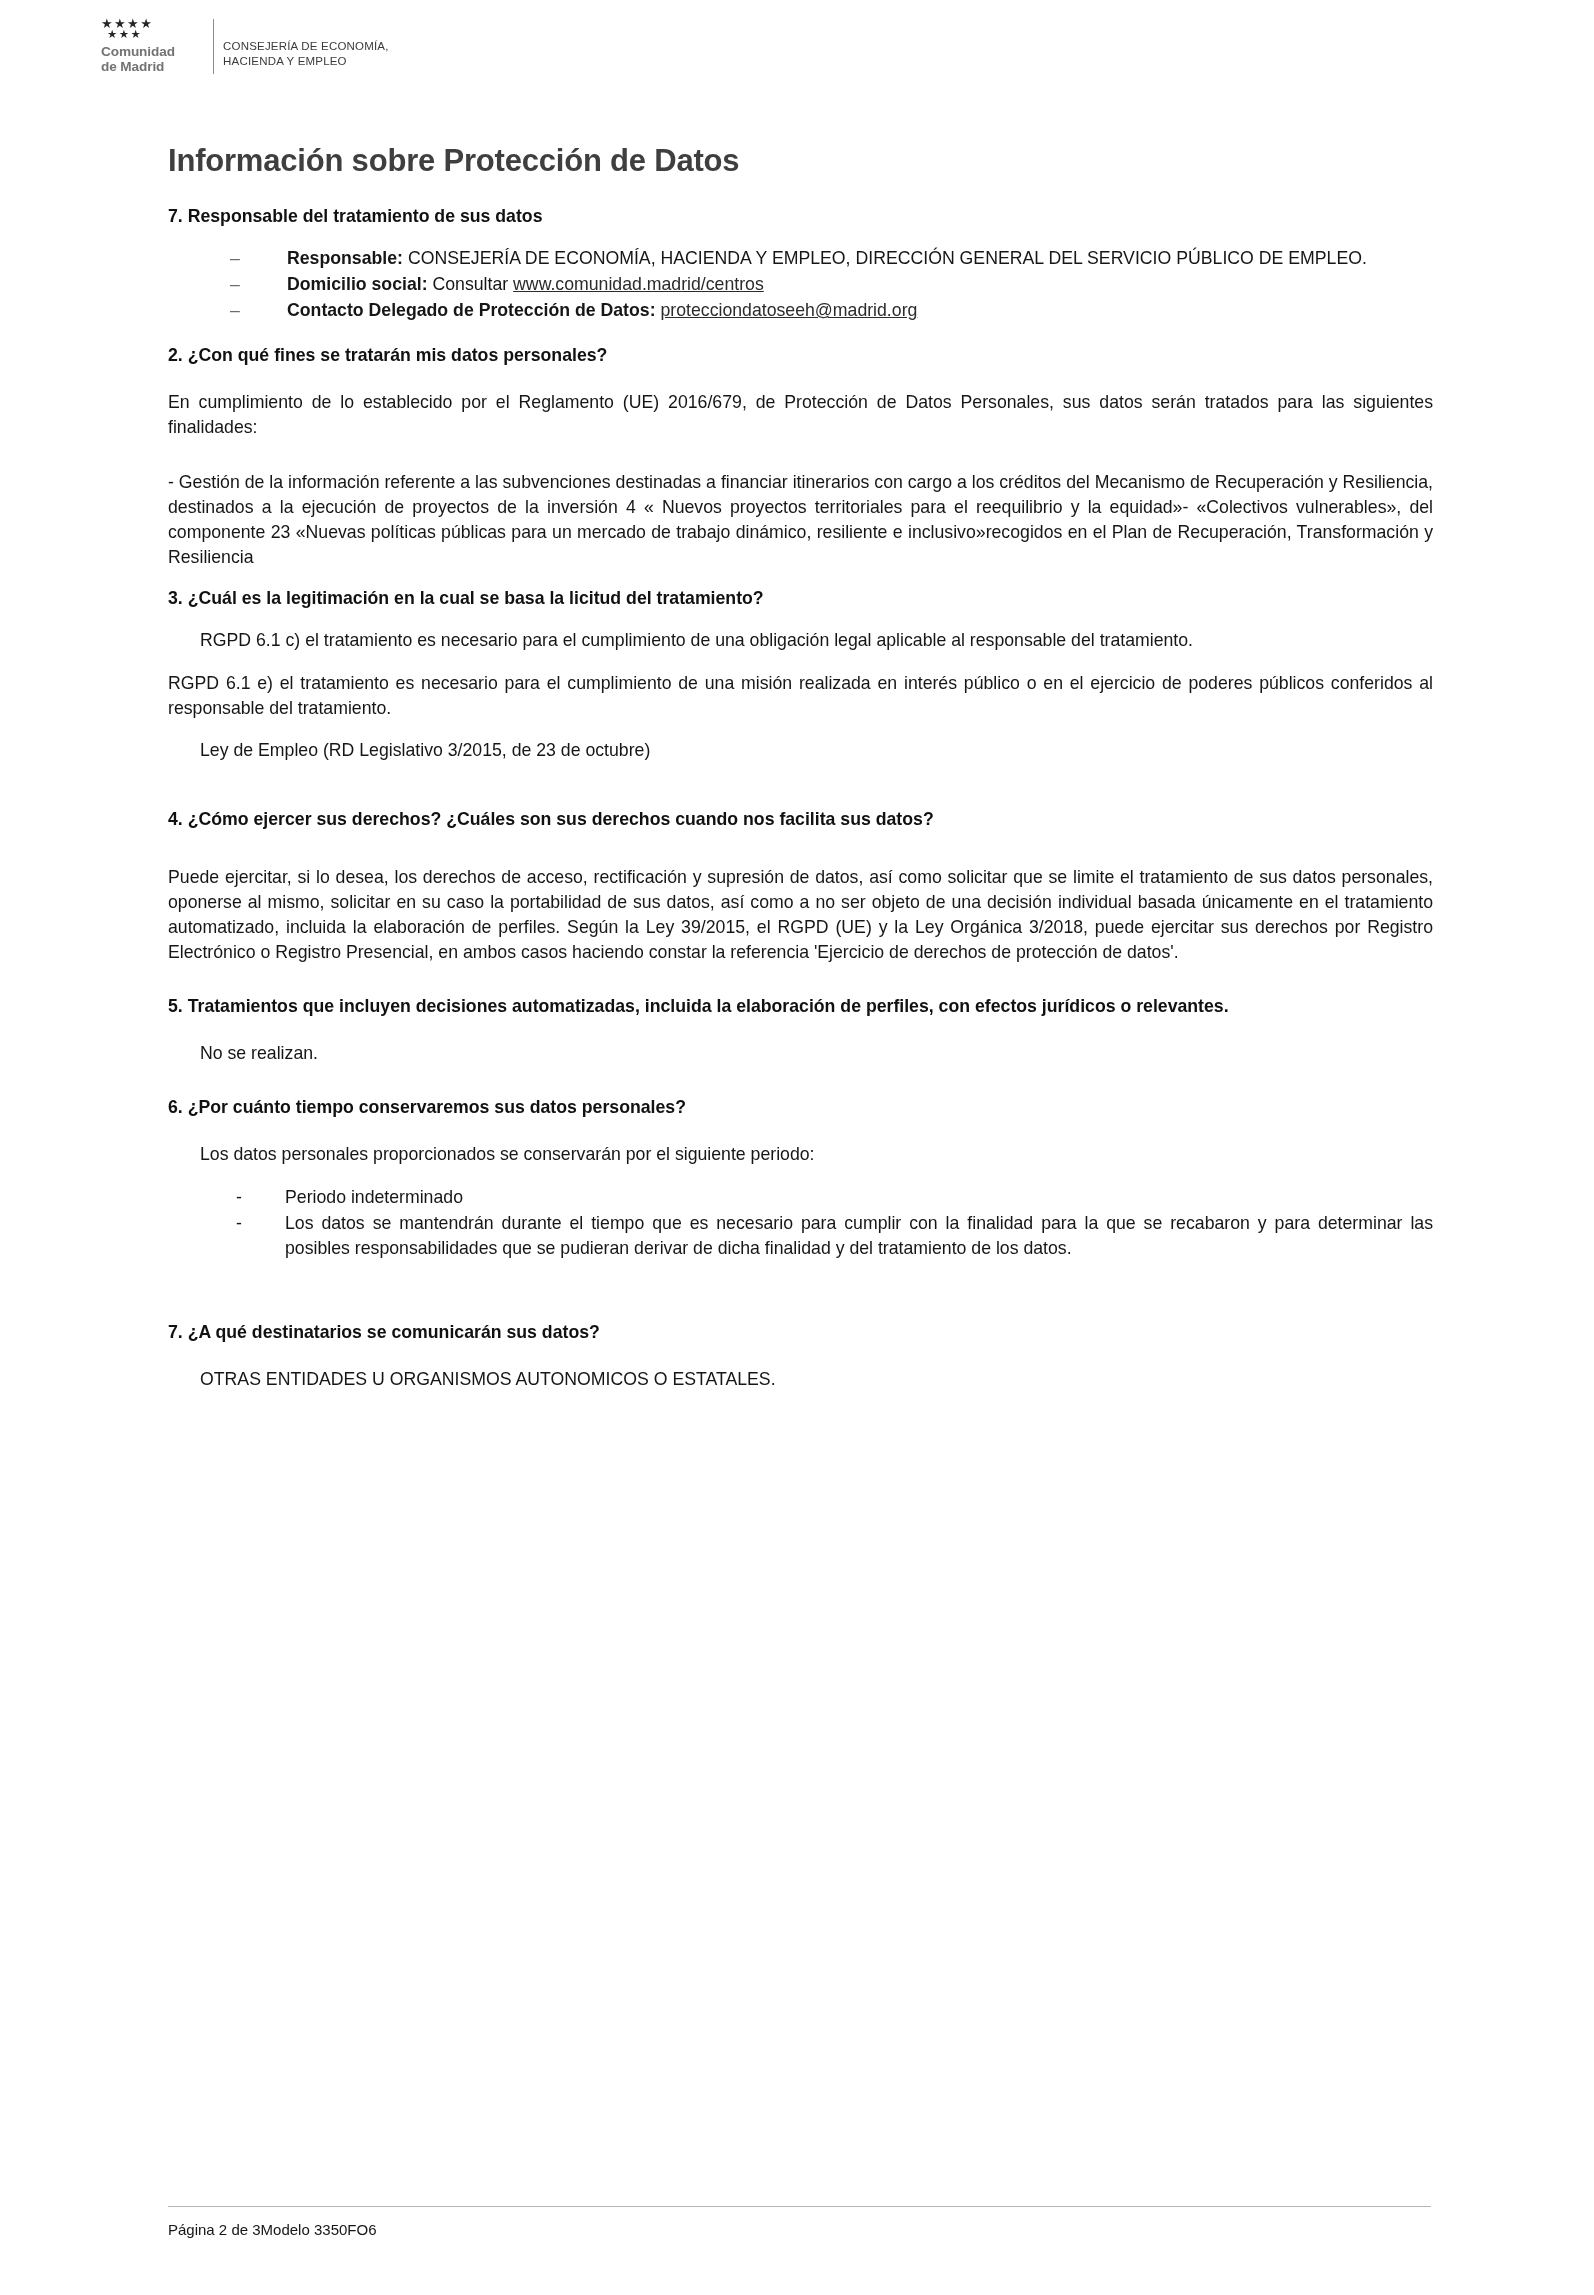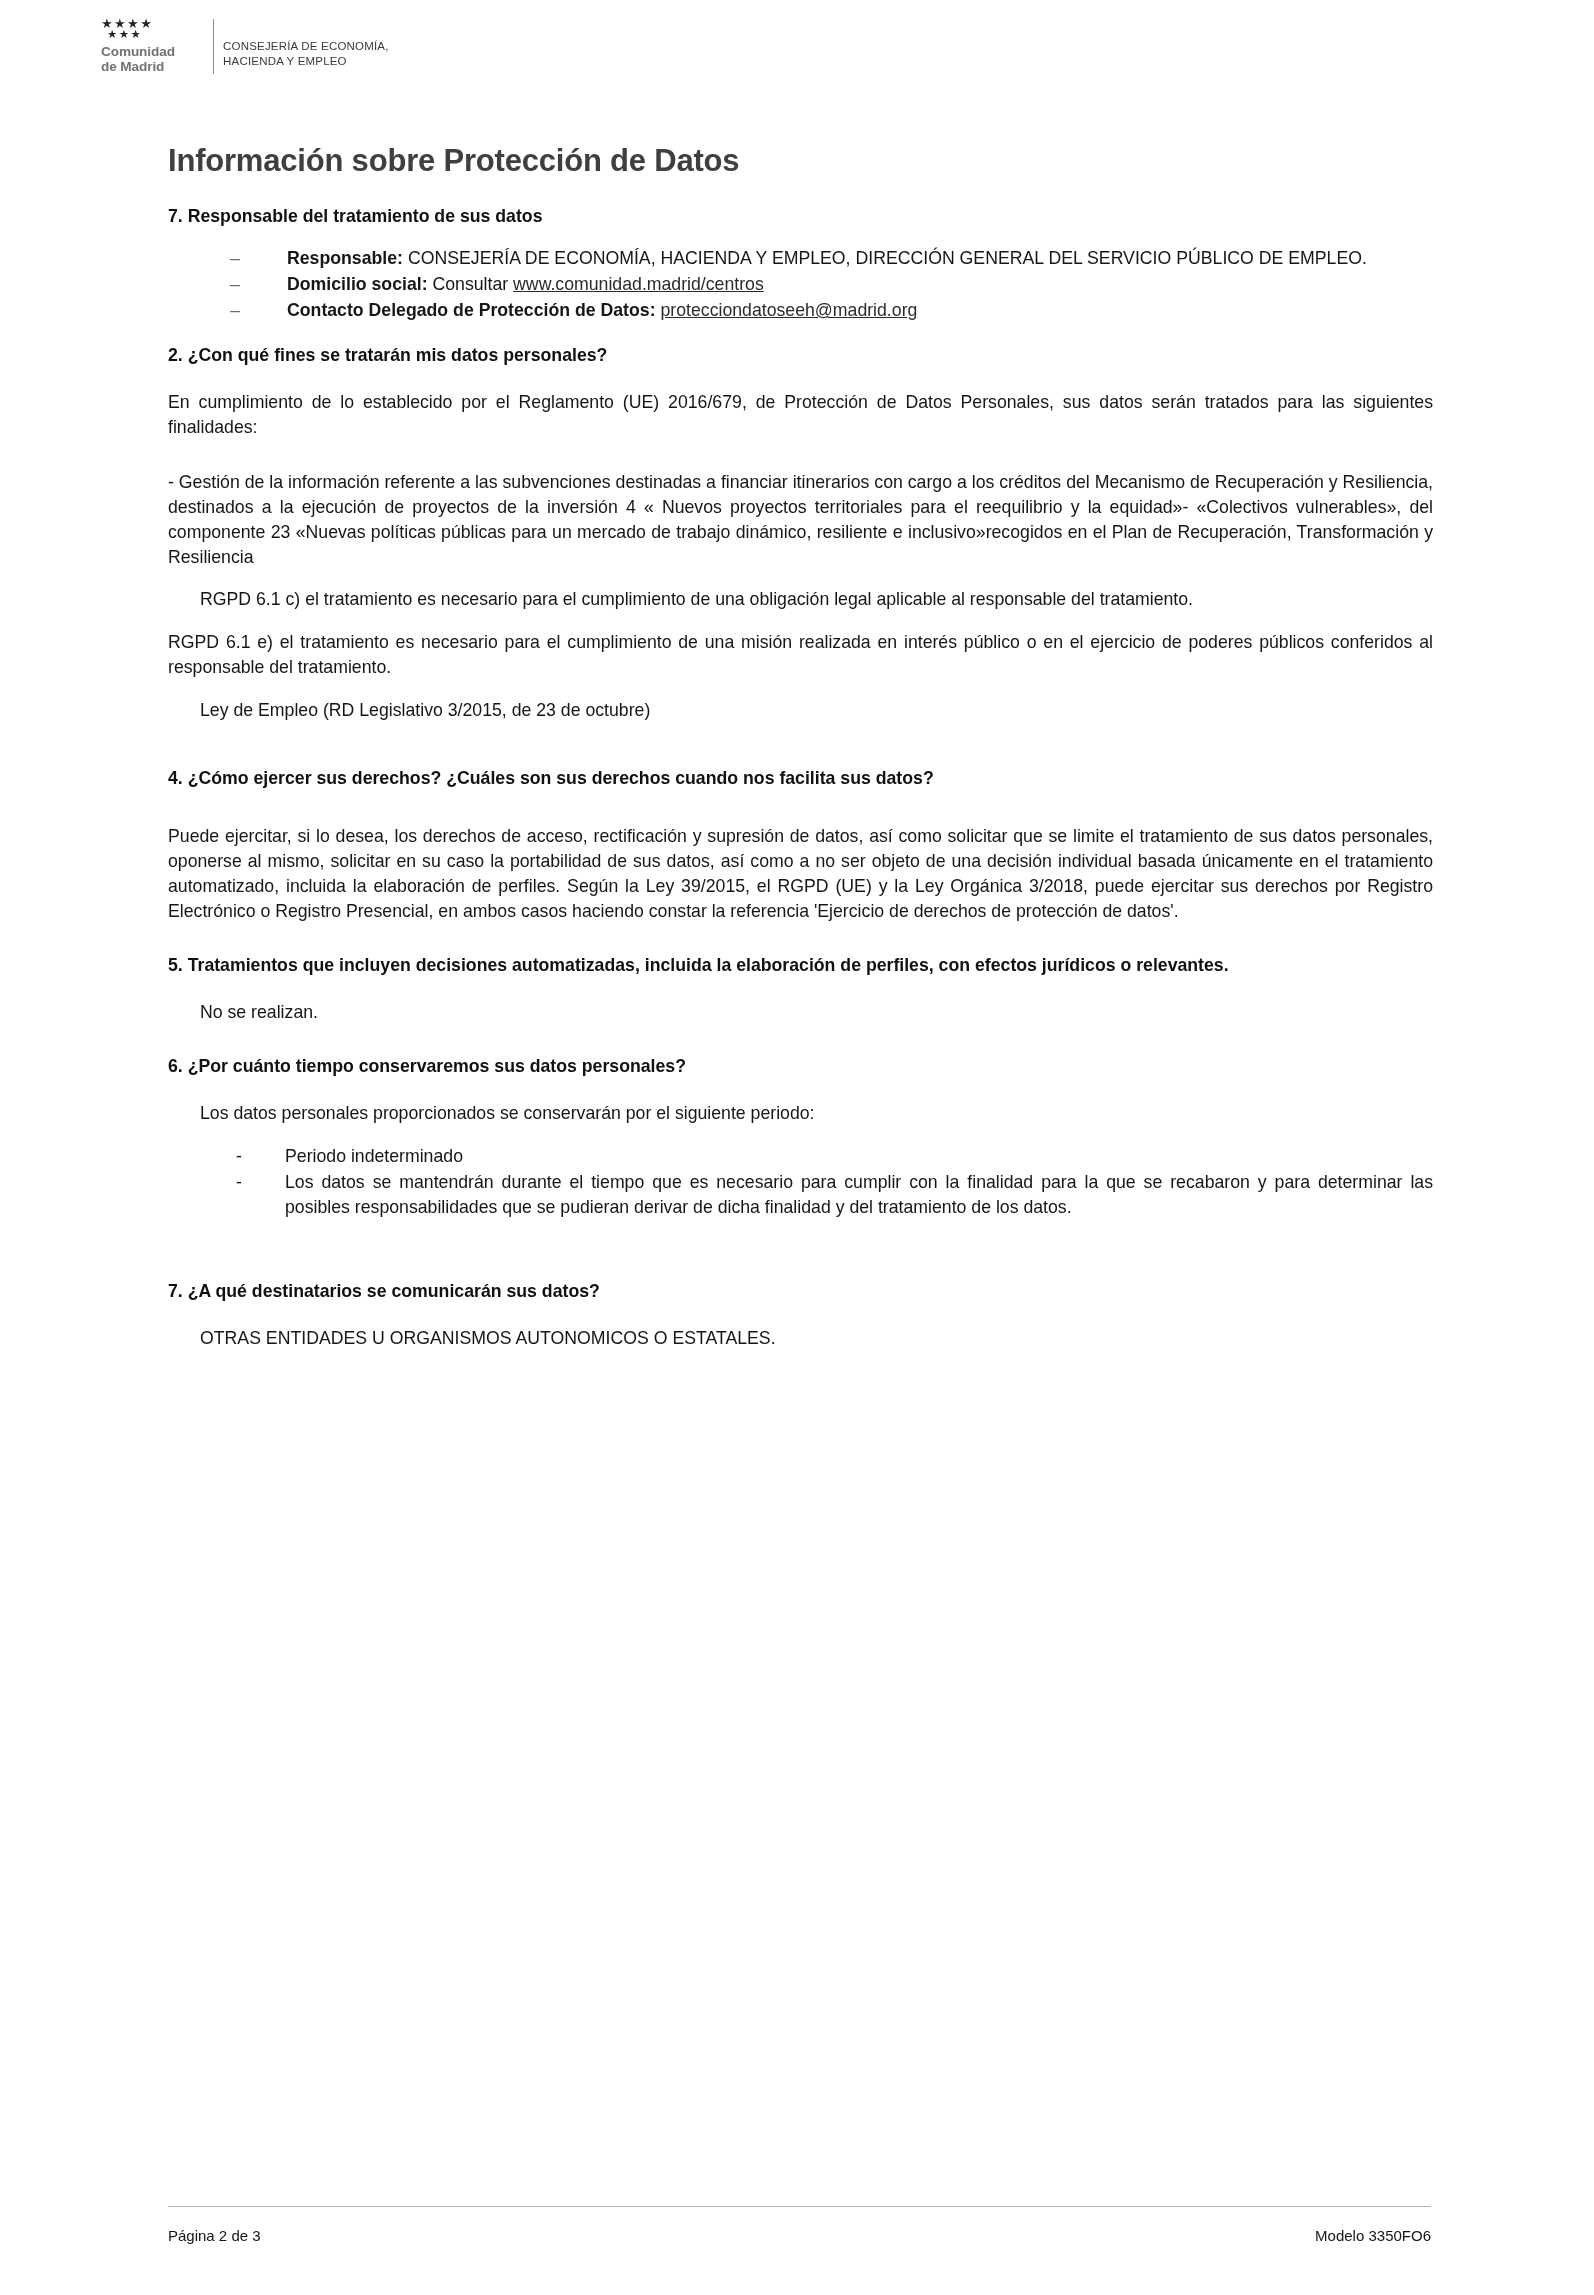--- a/index.html
+++ b/index.html
@@ -144,23 +144,22 @@
     color: #161616;
   }
 
   
   .footer {
     position: absolute;
     left: 168px;
     top: 2206px;
     width: 1263px;
     border-top: 0.7px solid #b5b5b5;
-    padding-top: 20px;
+    padding-top: 14px;
     display: flex;
-    justify-content: space-between;
     font-size: 15px;
     color: #161616;
   }
 </style>
 </head>
 <body>
 
 <div class="page">
 
   <div class="letterhead">
@@ -194,20 +193,21 @@
         <span class="marker">–</span>
         <b>Contacto Delegado de Protección de Datos:</b><span> </span><a class="link" href="#">protecciondatoseeh@madrid.org</a>
       </li>
     </ul>
 
     <h2 class="section" style="margin-bottom:23px">2. ¿Con qué fines se tratarán mis datos personales?</h2>
     <p class="para">En cumplimiento de lo establecido por el Reglamento (UE) 2016/679, de Protección de Datos Personales, sus datos serán tratados para las siguientes finalidades:</p>
     <div class="spacer-sm"></div>
     <p class="para">- Gestión de la información referente a las subvenciones  destinadas a financiar itinerarios con cargo a los créditos del Mecanismo de Recuperación y Resiliencia, destinados a la ejecución de proyectos de la inversión 4 « Nuevos proyectos territoriales para el reequilibrio y la equidad»- «Colectivos vulnerables», del componente 23 «Nuevas políticas públicas para un mercado de trabajo dinámico, resiliente e inclusivo»recogidos en el Plan de Recuperación, Transformación y Resiliencia</p>
 
+    <h2 class="section">3. ¿Cuál es la legitimación en la cual se basa la licitud del tratamiento?</h2>
     <p class="para nojust">RGPD 6.1 c) el tratamiento es necesario para el cumplimiento de una obligación legal aplicable al responsable del tratamiento.</p>
     <p class="para">RGPD 6.1 e) el tratamiento es necesario para el cumplimiento de una misión realizada en interés público o en el ejercicio de poderes públicos conferidos al responsable del tratamiento.</p>
     <p class="para nojust">Ley de Empleo (RD Legislativo 3/2015, de 23 de octubre)</p>
 
     <div class="spacer-md"></div>
 
     <h2 class="section" style="margin-bottom:34px">4. ¿Cómo ejercer sus derechos? ¿Cuáles son sus derechos cuando nos facilita sus datos?</h2>
     <p class="para">Puede ejercitar, si lo desea, los derechos de acceso, rectificación y supresión de datos, así como solicitar que se limite el tratamiento de sus datos personales, oponerse al mismo, solicitar en su caso la portabilidad de sus datos, así como a no ser objeto de una decisión individual basada únicamente en el tratamiento automatizado, incluida la elaboración de perfiles. Según la Ley 39/2015, el RGPD (UE) y la Ley Orgánica 3/2018, puede ejercitar sus derechos por Registro Electrónico o Registro Presencial, en ambos casos haciendo constar la referencia 'Ejercicio de derechos de protección de datos'.</p>
 
     <div class="spacer-sm"></div>

